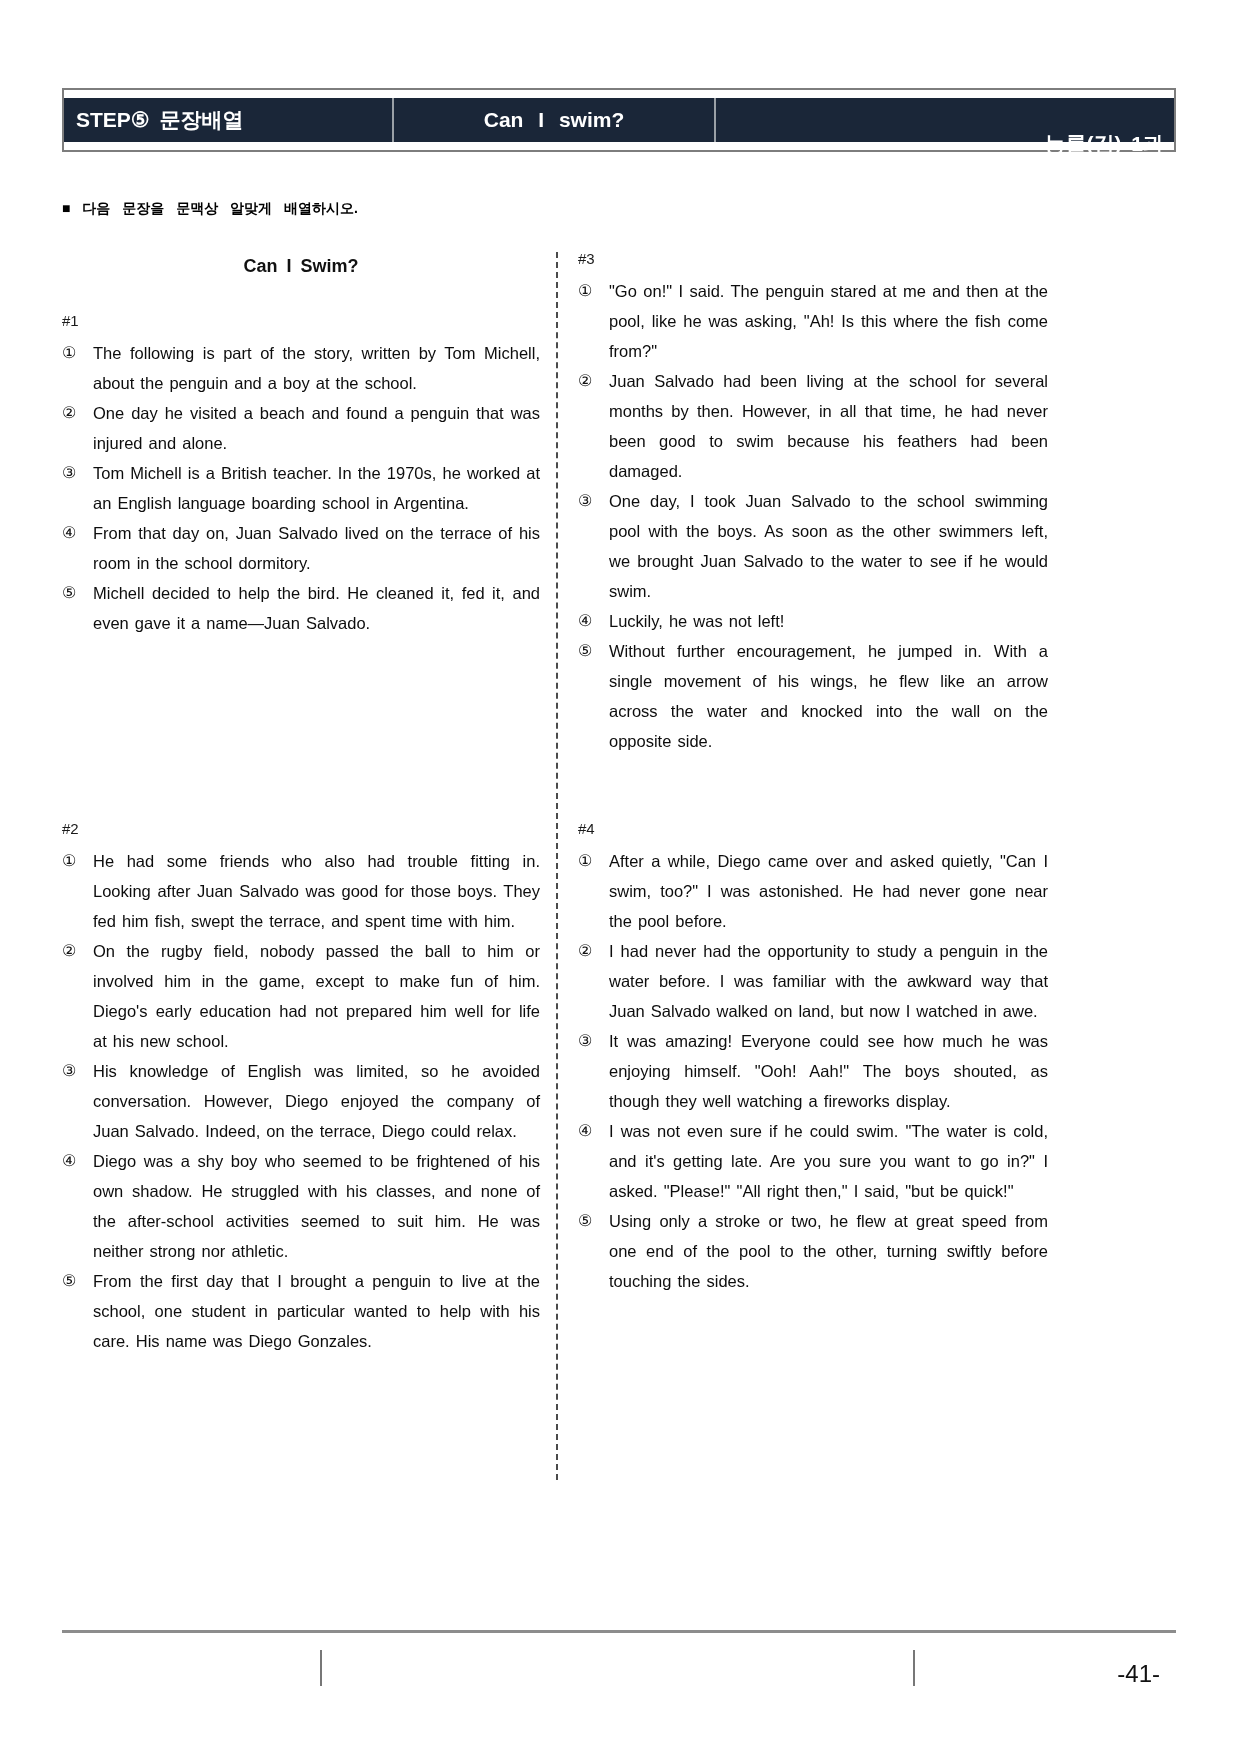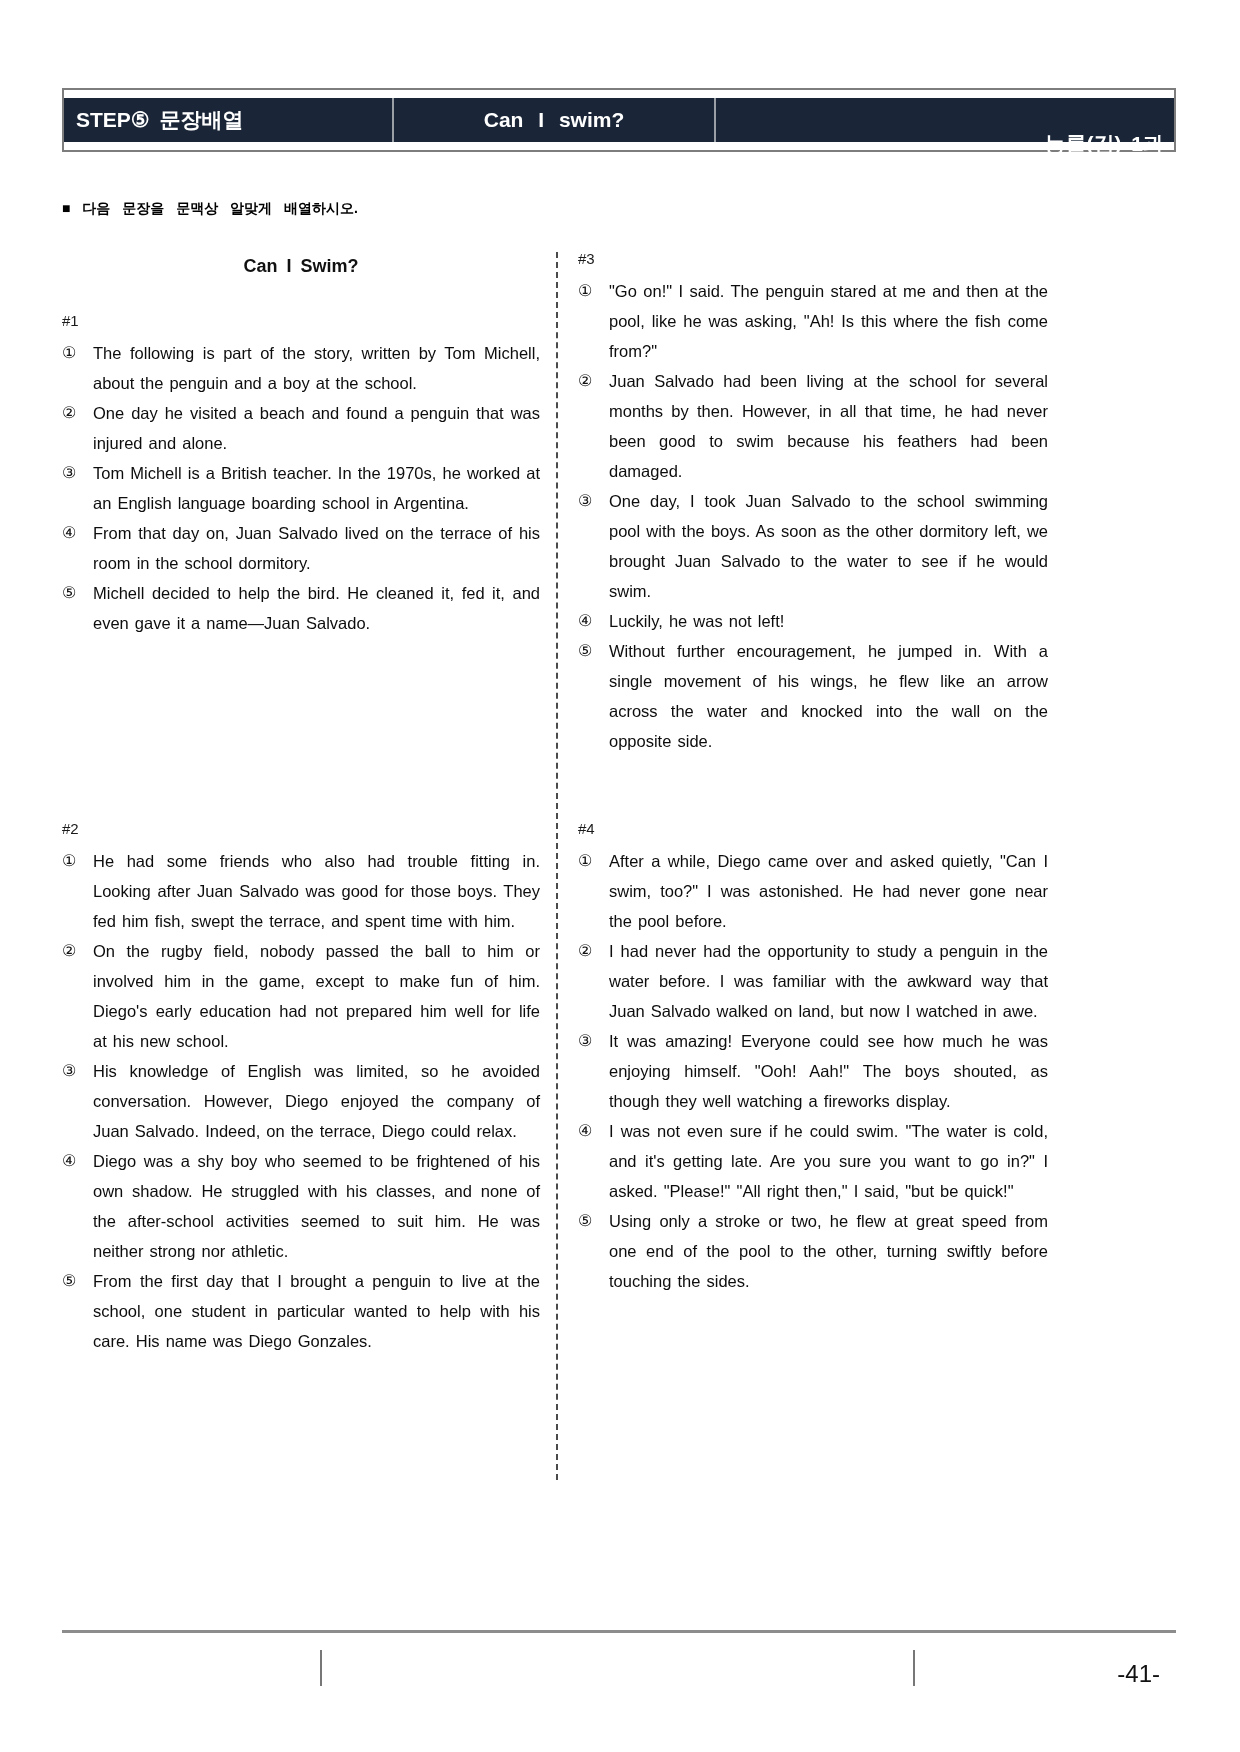--- a/index.html
+++ b/index.html
@@ -141,21 +141,21 @@
     <div class="item">
       <span class="marker">①</span>
       <div class="itext">"Go on!" I said. The penguin stared at me and then at the pool, like he was asking, "Ah! Is this where the fish come from?"</div>
     </div>
     <div class="item">
       <span class="marker">②</span>
       <div class="itext">Juan Salvado had been living at the school for several months by then. However, in all that time, he had never been good to swim because his feathers had been damaged.</div>
     </div>
     <div class="item">
       <span class="marker">③</span>
-      <div class="itext">One day, I took Juan Salvado to the school swimming pool with the boys. As soon as the other dormitory left, we brought Juan Salvado to the water to see if he would swim.</div>
+      <div class="itext">One day, I took Juan Salvado to the school swimming pool with the boys. As soon as the other swimmers left, we brought Juan Salvado to the water to see if he would swim.</div>
     </div>
     <div class="item">
       <span class="marker">④</span>
       <div class="itext">Luckily, he was not left!</div>
     </div>
     <div class="item">
       <span class="marker">⑤</span>
       <div class="itext">Without further encouragement, he jumped in. With a single movement of his wings, he flew like an arrow across the water and knocked into the wall on the opposite side.</div>
     </div>
   </section>

